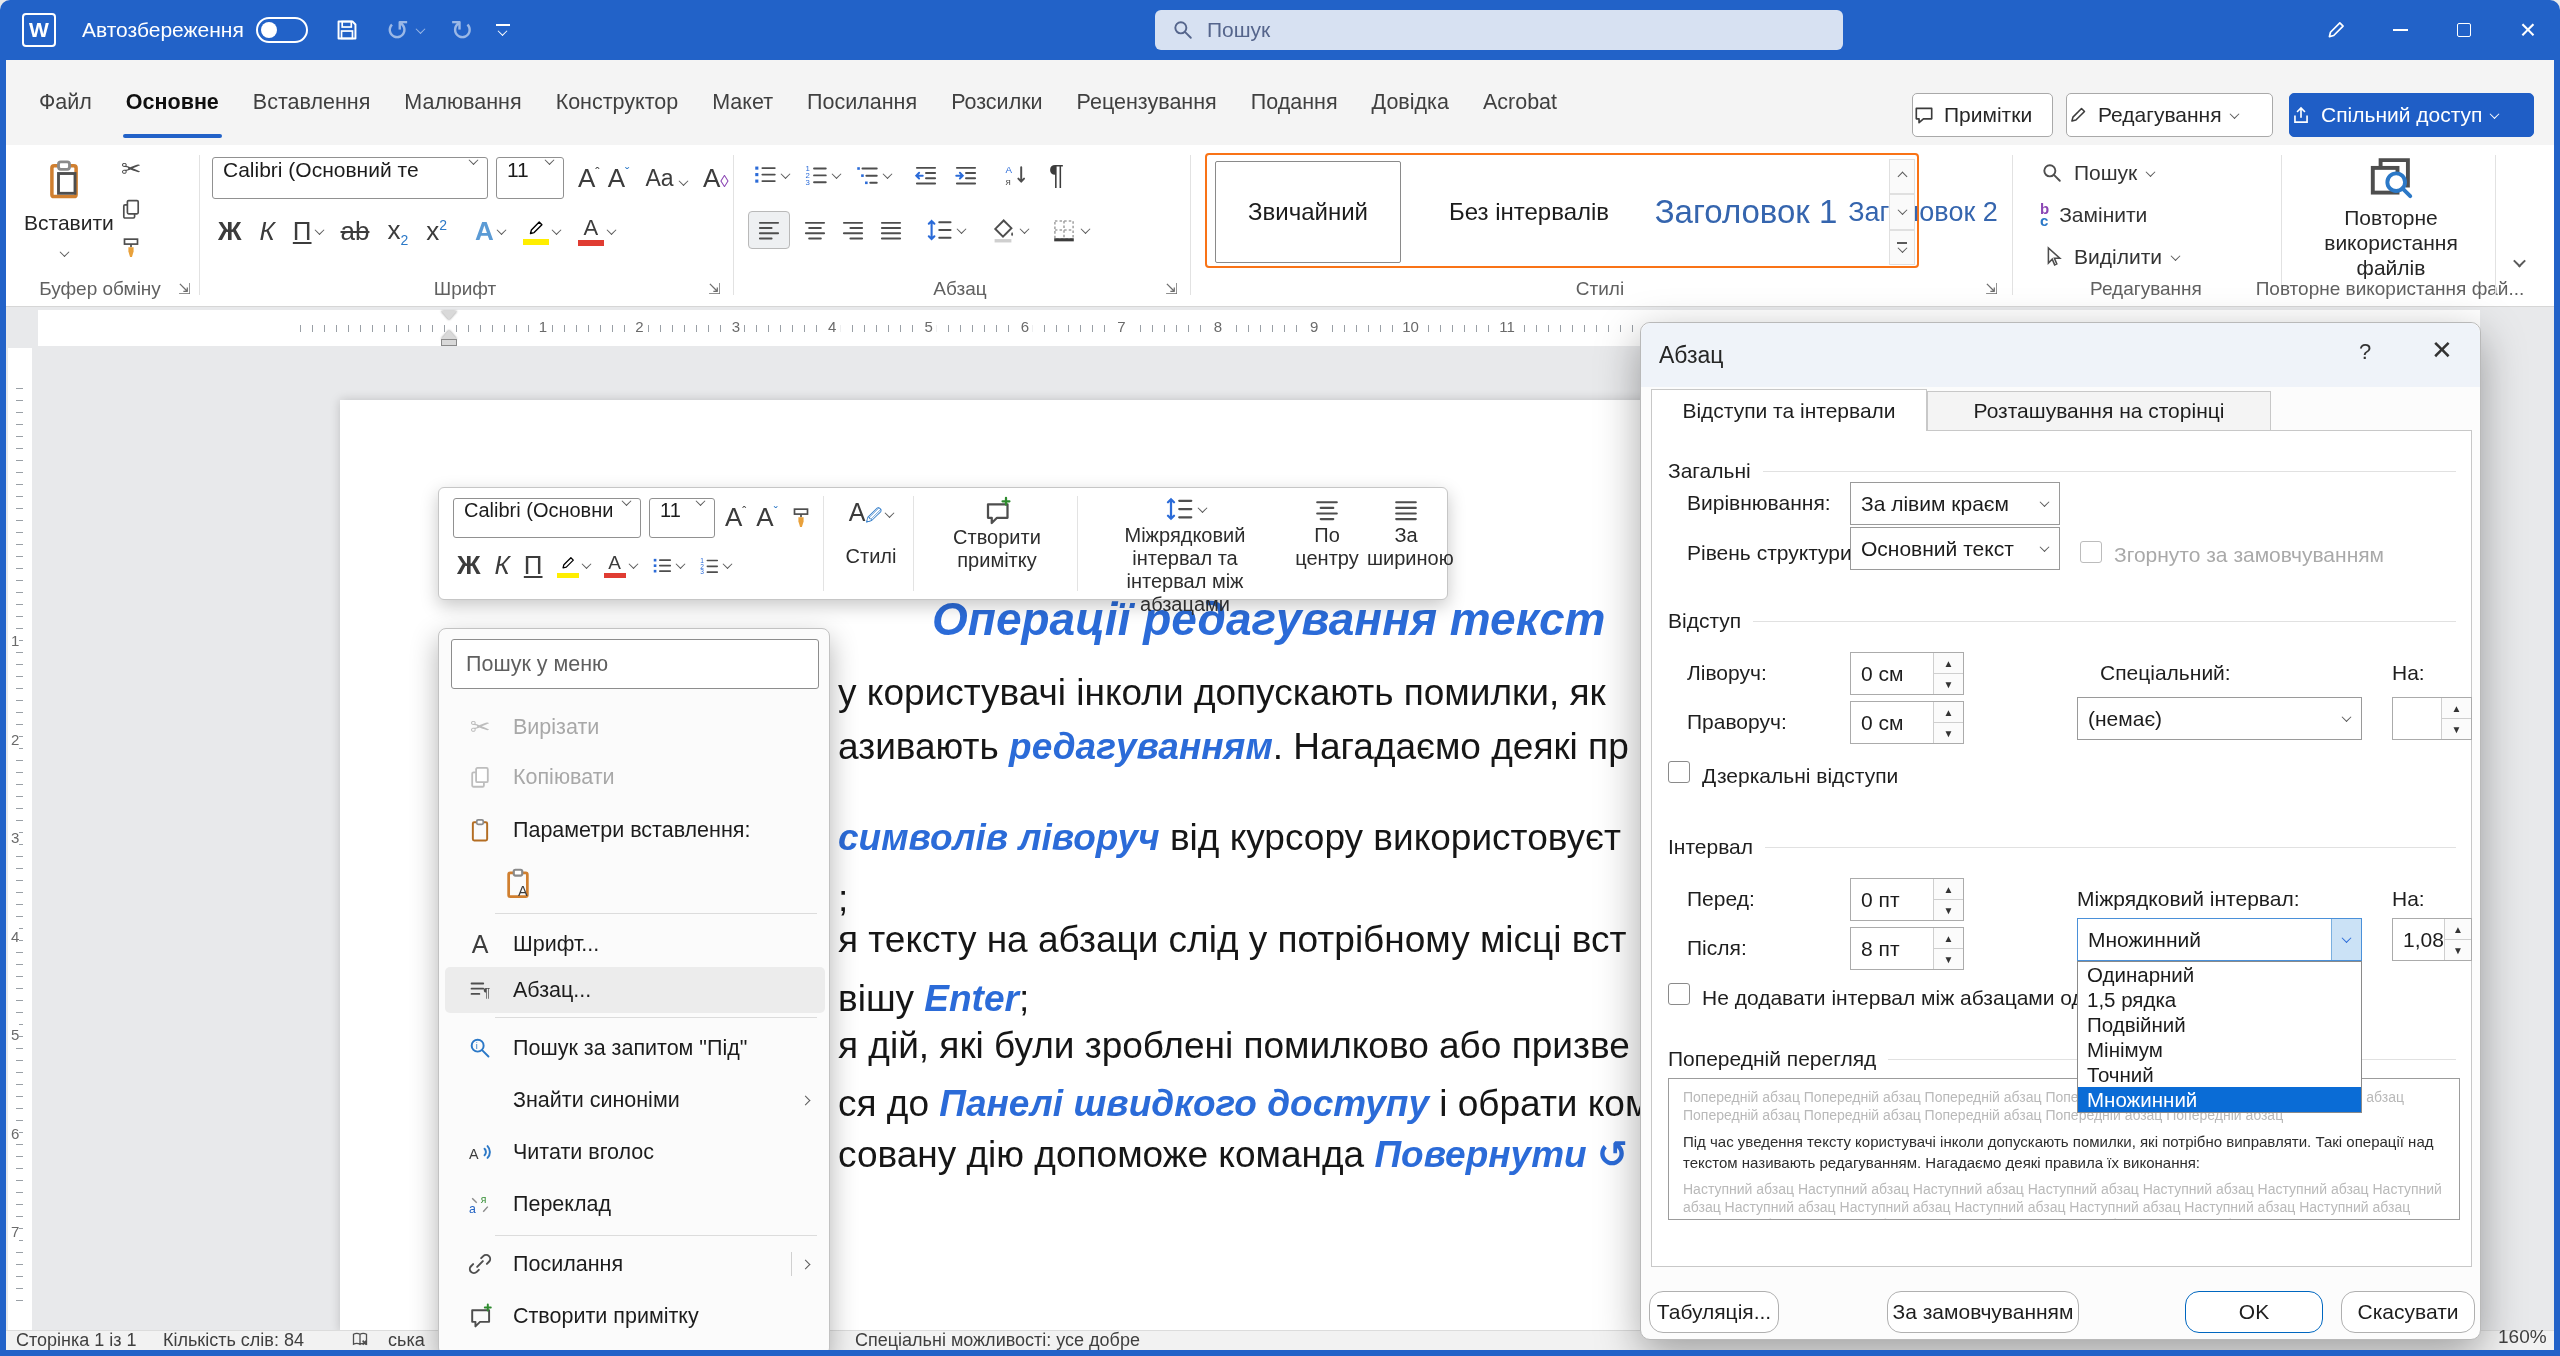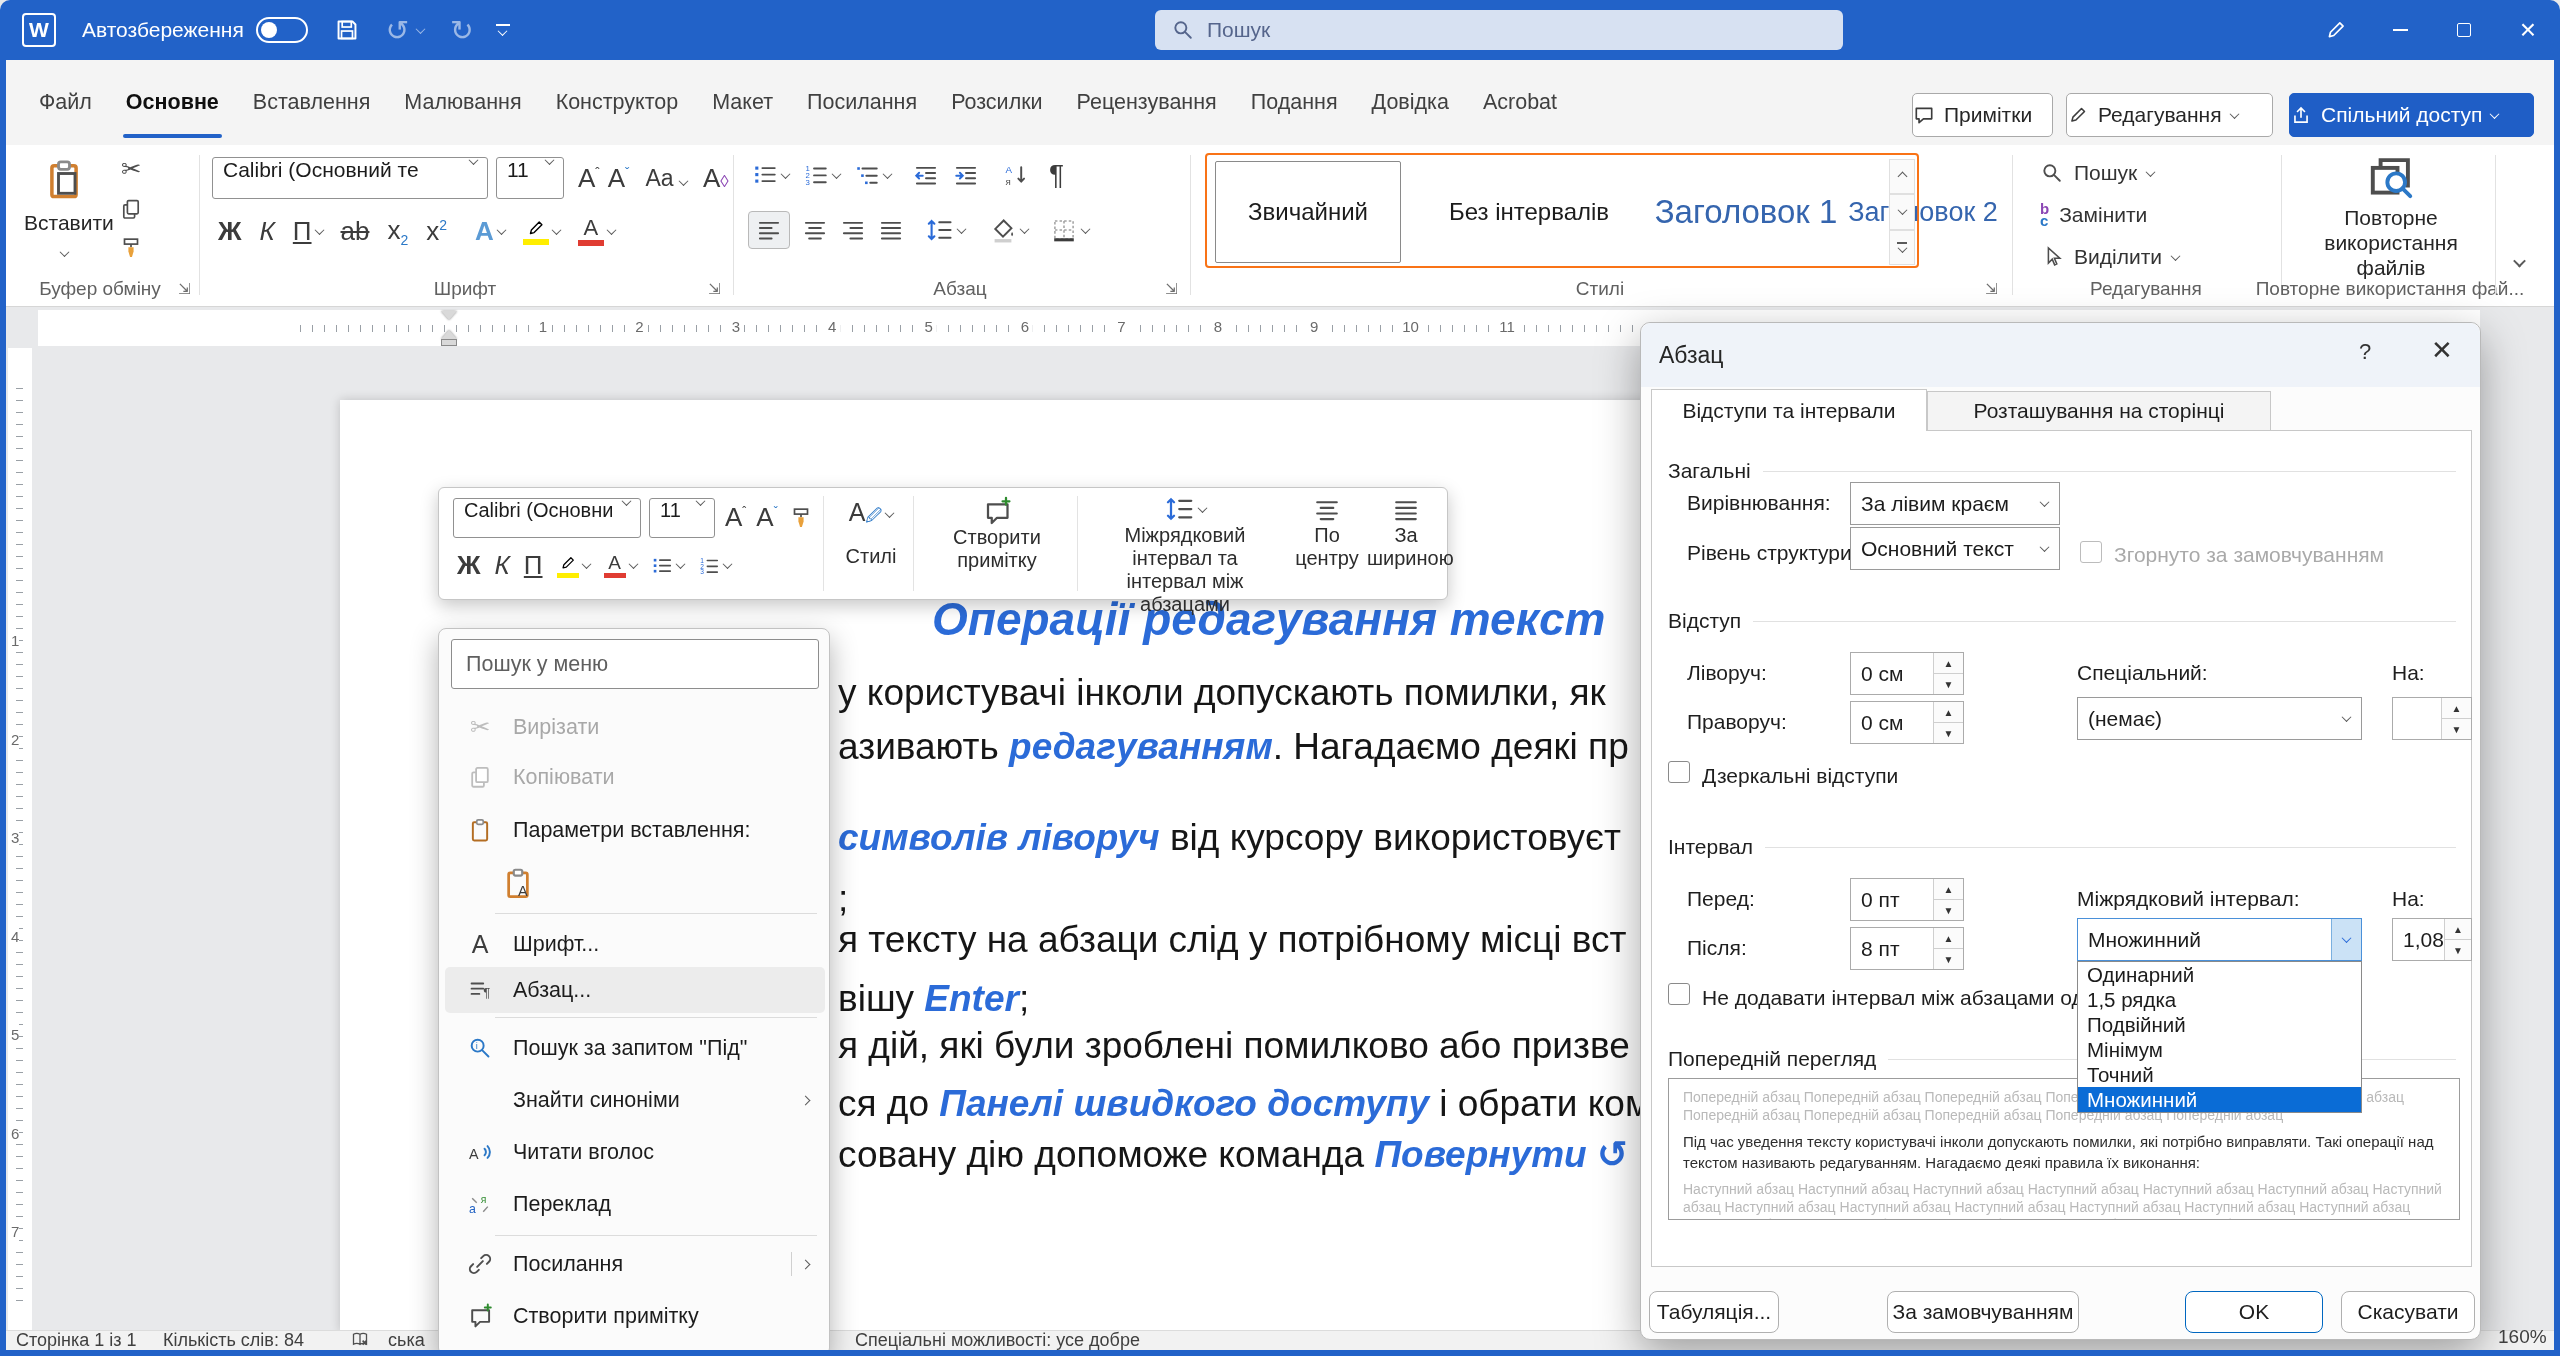--- a/index.html
+++ b/index.html
@@ -123,21 +123,21 @@
   .spin .ar div{flex:1;display:flex;align-items:center;justify-content:center;font-size:10px;color:#333;background:#fbfbfb}
   .spin .ar div:first-child{border-bottom:1px solid #cfcfcf}
   .ckb{position:absolute;width:22px;height:22px;border:1.6px solid #8a8a8a;border-radius:3px;background:#fff}
   .ckb.disab{border-color:#bcbcbc}
   .ddlist{position:absolute;left:435px;top:637px;width:285px;background:#fff;border:1px solid #8a8a8a;z-index:6}
   .dd-item{height:25px;display:flex;align-items:center;padding-left:9px;font-size:20.5px;color:#1c1c1c}
   .dd-item.active{background:var(--sel);color:#fff}
   .pvbox{position:absolute;left:26px;top:754px;width:792px;height:142px;border:1px solid #9c9c9c;background:#fff;padding:9px 14px;overflow:hidden}
   .pv-gray{font-size:14px;line-height:18px;color:#b9b9b9}
   .pv-cur{font-size:15px;line-height:21px;color:#2e2e2e;margin:7px 0}
-  .dbtn{position:absolute;top:968px;height:42px;border:1px solid #b0b0b0;border-radius:8px;background:#fff;display:flex;align-items:center;justify-content:center;font-size:21px;color:#1e1e1e}
+  .dbtn{position:absolute;top:968px;height:42px;border:1px solid #b0b0b0;border-radius:14px;background:#fff;display:flex;align-items:center;justify-content:center;font-size:21px;color:#1e1e1e}
   .dbtn.primary{border:1.6px solid #0067c0}
   
   .statusbar{position:absolute;left:0;top:1330px;width:2560px;height:20px;background:#f2f2f2;border-top:1px solid #dcdcdc;font-size:18px;color:#3f3f3f;z-index:3}
   .statusbar span{position:absolute;top:-1px;white-space:nowrap}
   .edge{position:absolute;background:var(--blue);z-index:30}
   .zoomlvl{position:absolute;left:2498px;top:1326px;font-size:19px;color:#3f3f3f;z-index:8}
 </style>
 </head>
 <body>
 
@@ -883,21 +883,21 @@
           </span>
       </div>
       <span class="dlb" style="left:35px;top:279px">Праворуч:</span>
       <div class="spin" style="left:198px;top:270px;width:114px">
         <span class="v">0 см</span>
         <span class="ar">
             <div>▲</div>
             <div>▼</div>
           </span>
       </div>
-      <span class="dlb" style="left:425px;top:230px">Спеціальний:</span>
+      <span class="dlb" style="left:448px;top:230px">Спеціальний:</span>
       <div class="dcombo" style="left:425px;top:266px;width:285px">
         <span class="cv">(немає)</span>
         <span class="cch">
             <span class="chev sm"></span>
           </span>
       </div>
       <span class="dlb" style="left:740px;top:230px">На:</span>
       <div class="spin" style="left:740px;top:266px;width:80px">
         <span class="v"></span>
         <span class="ar">

